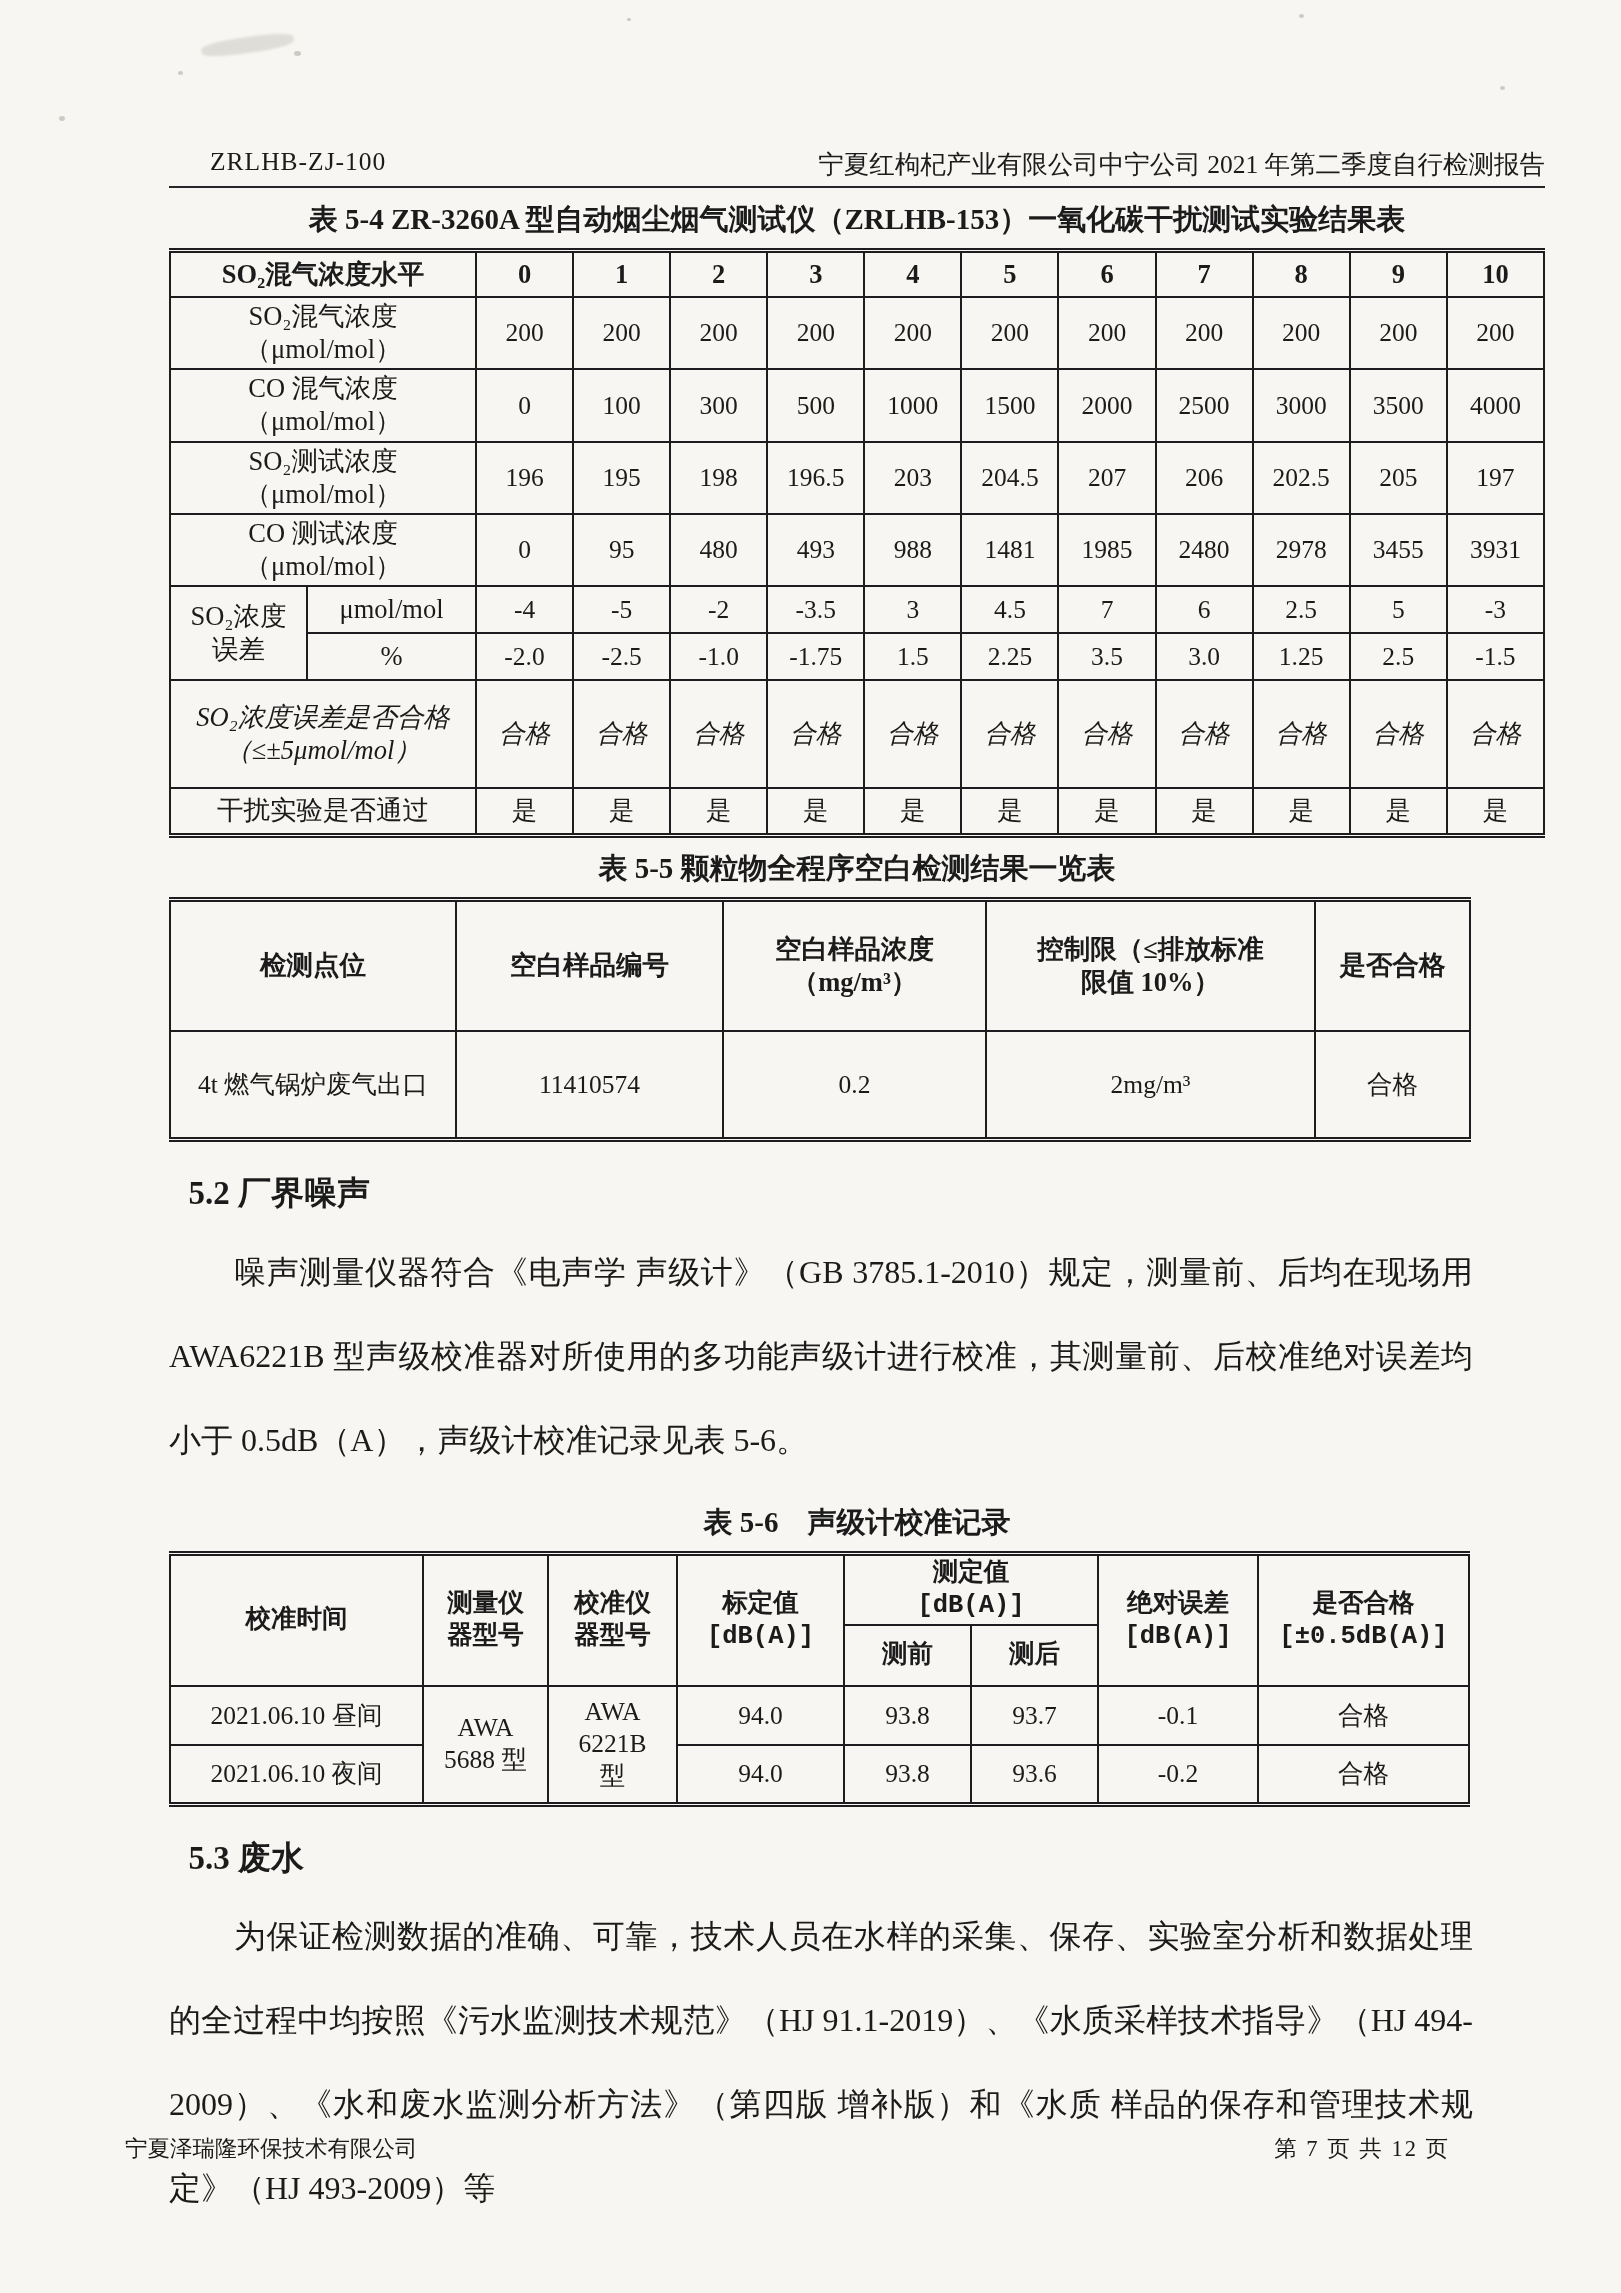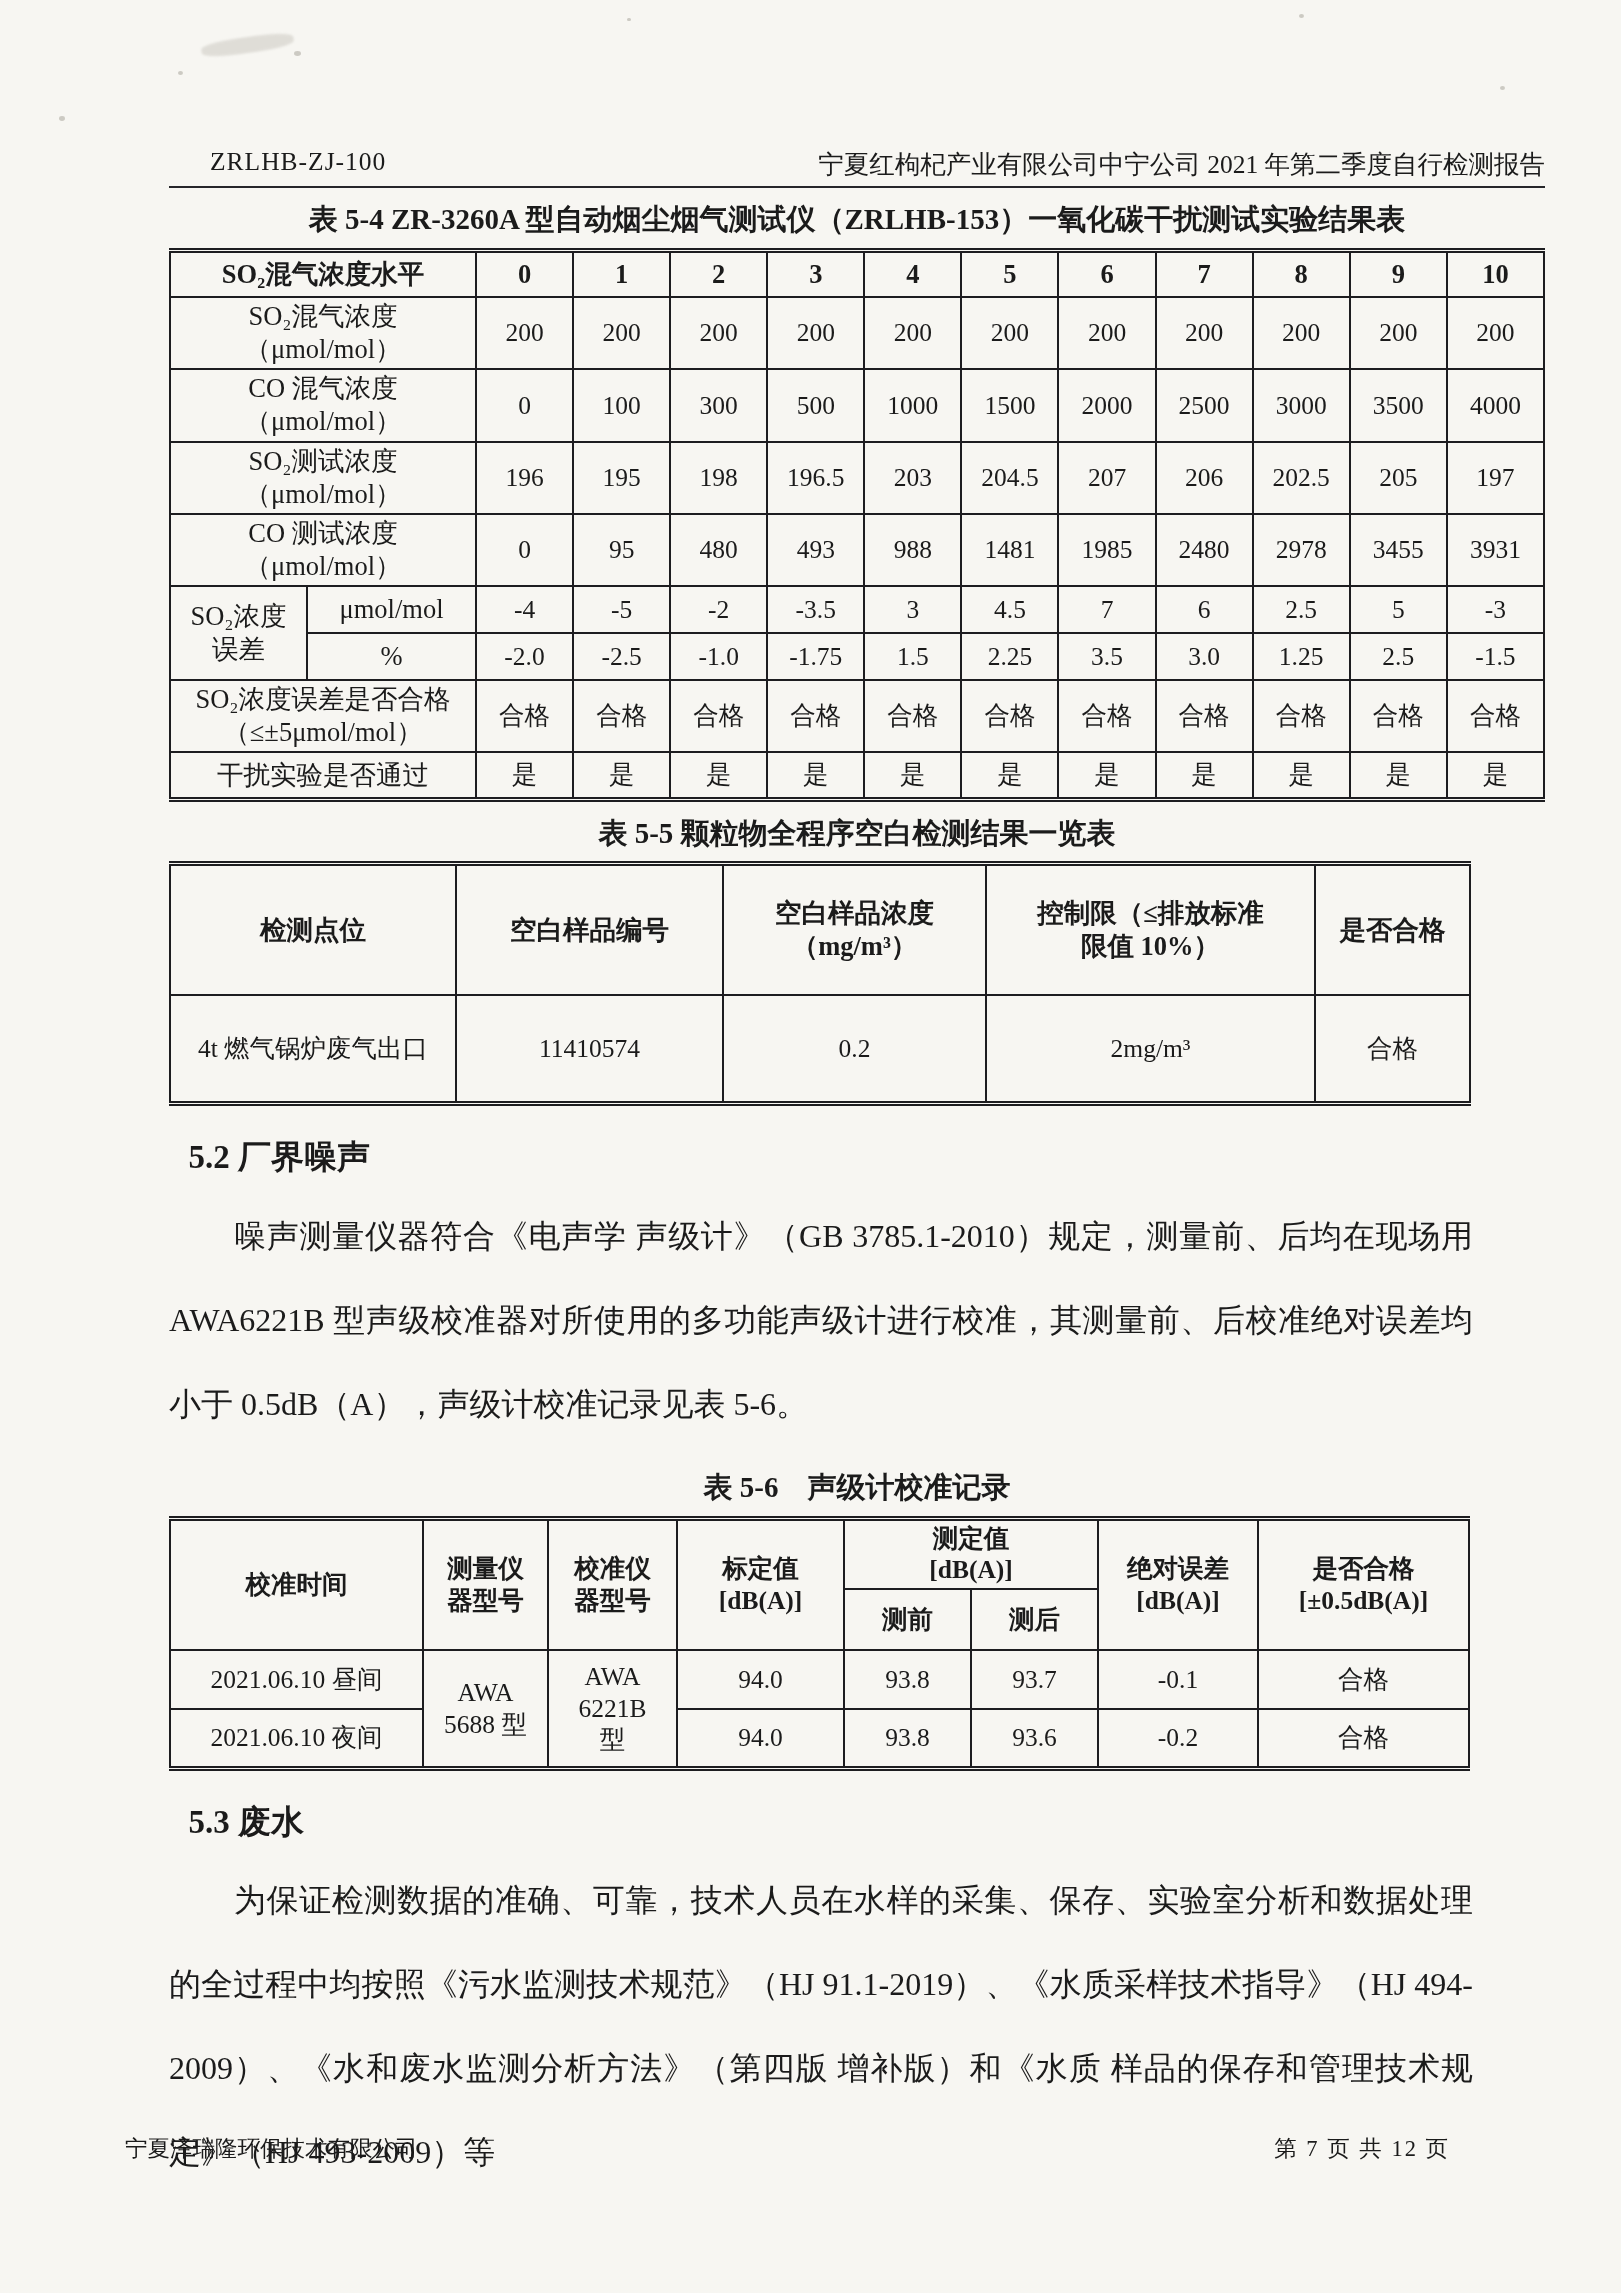--- a/index.html
+++ b/index.html
@@ -35,32 +35,32 @@
     border: 2px solid #1d1d20;
     text-align: center; vertical-align: middle;
     padding: 2px 2px; font-weight: normal;
     font-size: 25.5px; line-height: 1.25;
     overflow: hidden;
   }
   table { border-top: 5.9px double #1d1d20; border-bottom: 5.9px double #1d1d20; }
 
   .t54 { width: 1376px; }
   .t54 tr { height: 47px; }
-  .t54 tr.qrow { height: 72px; }
+  .t54 tr.qrow { height: 108px; font-style: italic; }
   .t54 .hrow td { font-weight: bold; font-size: 26.5px; }
   .t54 td.rlabel { font-size: 26.5px; }
   .preline { white-space: pre-line; }
 
   .t55 { width: 1300px; }
   .t55 tr.head { height: 131px; }
   .t55 tr.drow { height: 109px; }
   .t55 th { font-weight: bold; font-size: 26.5px; white-space: pre-line; }
 
   .t56 { width: 1300px; }
-  .t56 th { font-weight: bold; font-size: 25.5px; white-space: pre-line; }
+  .t56 th { font-weight: bold; font-size: 25.5px; white-space: pre-line; font-family: Liberation Mono, monospace; }
   .t56 tr.h1 { height: 61px; }
   .t56 tr.h2 { height: 61px; }
   .t56 tr.d { height: 59px; }
   .t56 td { white-space: pre-line; }
 
   .sec-heading { font-weight: bold; font-size: 33px; margin: 29px 0 0 19.6px; }
   .para {
     width: 1304px; font-size: 32px; line-height: 84px;
     text-align: justify; text-indent: 65px;
     margin-top: 13.7px;

